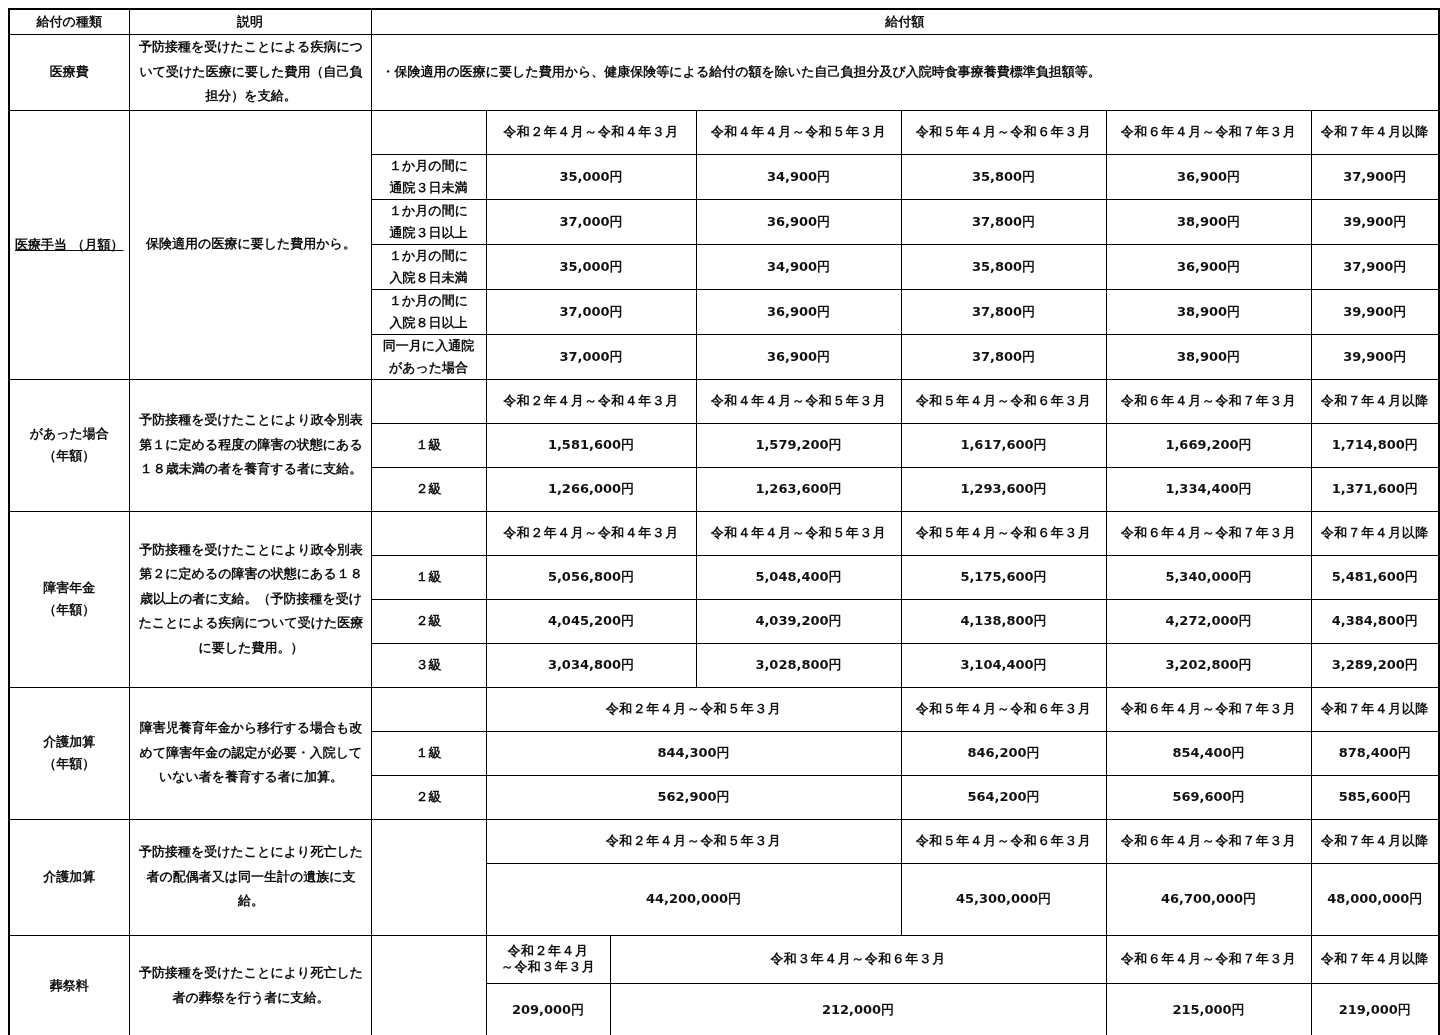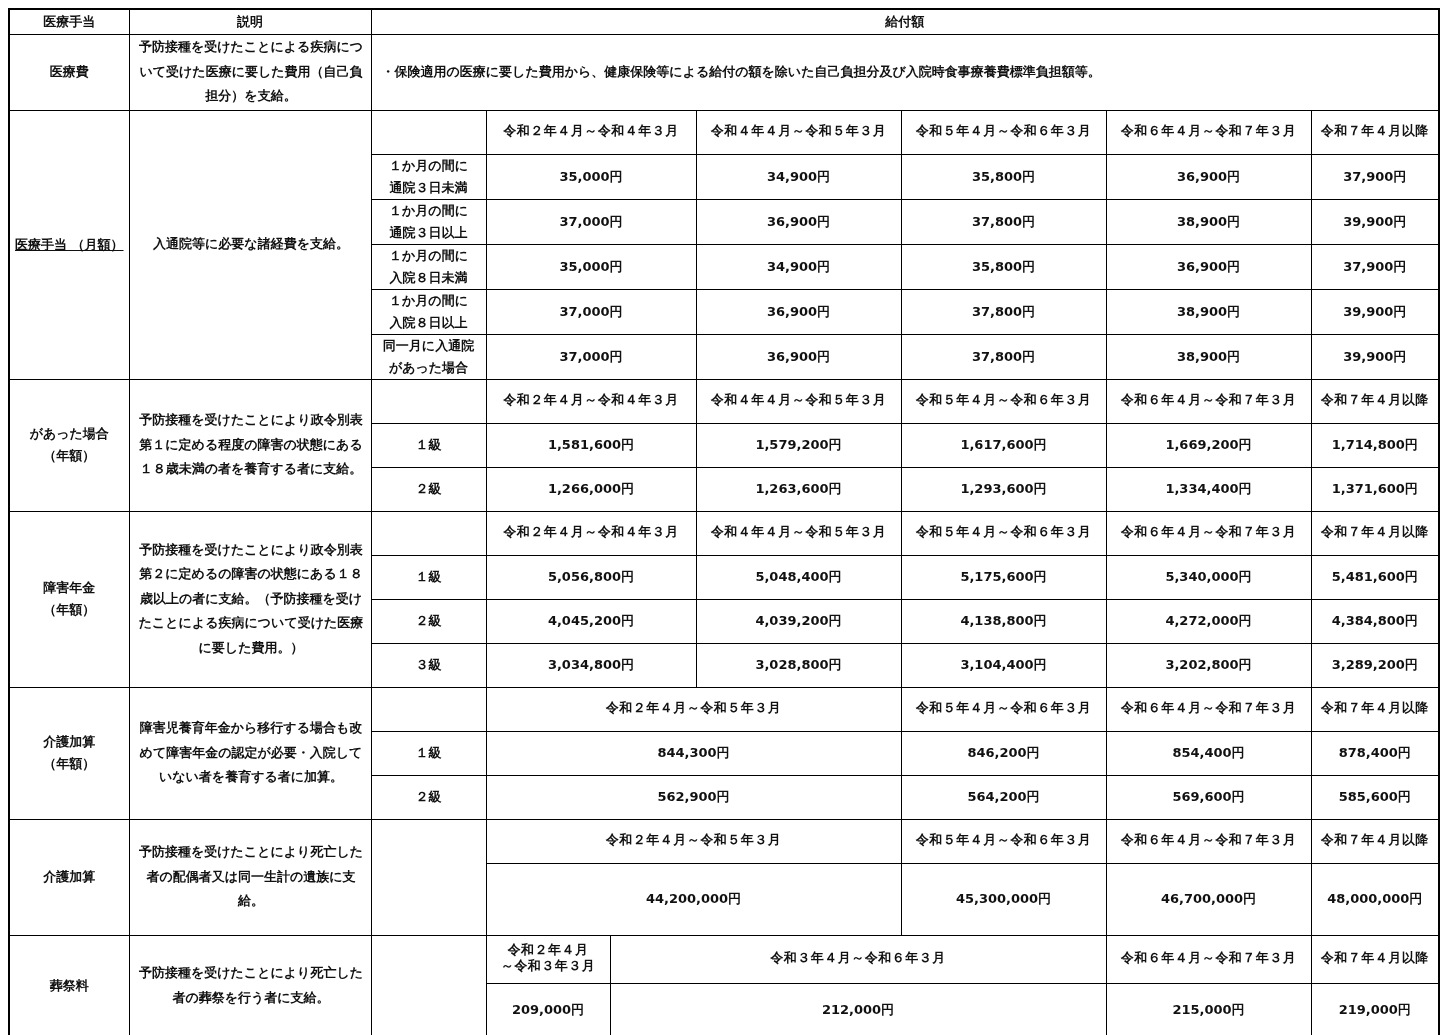--- a/index.html
+++ b/index.html
@@ -6,56 +6,56 @@
   body { width:1440px; height:1035px; position:relative; overflow:hidden;
          font-family:"DejaVu Sans", "Liberation Sans", sans-serif; color:#111; }
   table.benefits { position:absolute; left:8px; top:8px; border-collapse:collapse;
          table-layout:fixed; width:1430px; border:2.5px solid #000; }
   table.benefits td { border:1px solid #000; padding:0 3px; font-size:13px; font-weight:bold;
          text-align:center; vertical-align:middle; line-height:22px; overflow:hidden; white-space:nowrap; }
   td.desc { text-align:center; white-space:normal !important; line-height:24.5px !important; padding:0 3px 0 5px !important; }
   td.desc.center { text-align:center !important; }
   td.wrap { white-space:normal !important;text-decoration:underline; }
   td.left { text-align:left !important; padding-left:10px !important;margin-left:30px; }
-  td.period { font-size:13px; letter-spacing:0.5px;font-family:Liberation Mono, monospace; }
+  td.period { font-size:13px; letter-spacing:0.5px; }
   td.amt { font-size:13.5px; }
 </style>
 </head>
 <body>
 
 <table class="benefits">
   <colgroup>
     <col style="width:120px">
       <col style="width:242px">
       <col style="width:115px">
     <col style="width:124px">
       <col style="width:86px">
       <col style="width:205px">
     <col style="width:205px">
       <col style="width:205px">
       <col style="width:128px">
   </colgroup>
 
   <tbody>
       <tr style="height:25px">
-    <td>医療手当</td>
+    <td>給付の種類</td>
     <td>説明</td>
     <td colspan="7">給付額</td>
   </tr>
 
   <tr style="height:76px">
     <td>医療費</td>
     <td class="desc">予防接種を受けたことによる疾病について受けた医療に要した費用（自己負担分）を支給。</td>
     <td colspan="7" class="left">・保険適用の医療に要した費用から、健康保険等による給付の額を除いた自己負担分及び入院時食事療養費標準負担額等。</td>
   </tr>
 
   <tr style="height:44px">
     <td rowspan="6" class="wrap" style="white-space:pre-line">医療手当
 （月額）</td>
-    <td rowspan="6" class="desc">入通院等に必要な諸経費を支給。</td>
+    <td rowspan="6" class="desc">保険適用の医療に要した費用から。</td>
     <td></td>
     <td colspan="2" class="period">令和２年４月～令和４年３月</td>
     <td class="period">令和４年４月～令和５年３月</td>
     <td class="period">令和５年４月～令和６年３月</td>
     <td class="period">令和６年４月～令和７年３月</td>
     <td class="period">令和７年４月以降</td>
   </tr>
   <tr style="height:44px">
     <td style="white-space:pre-line;line-height:22px">１か月の間に
 通院３日未満</td>

